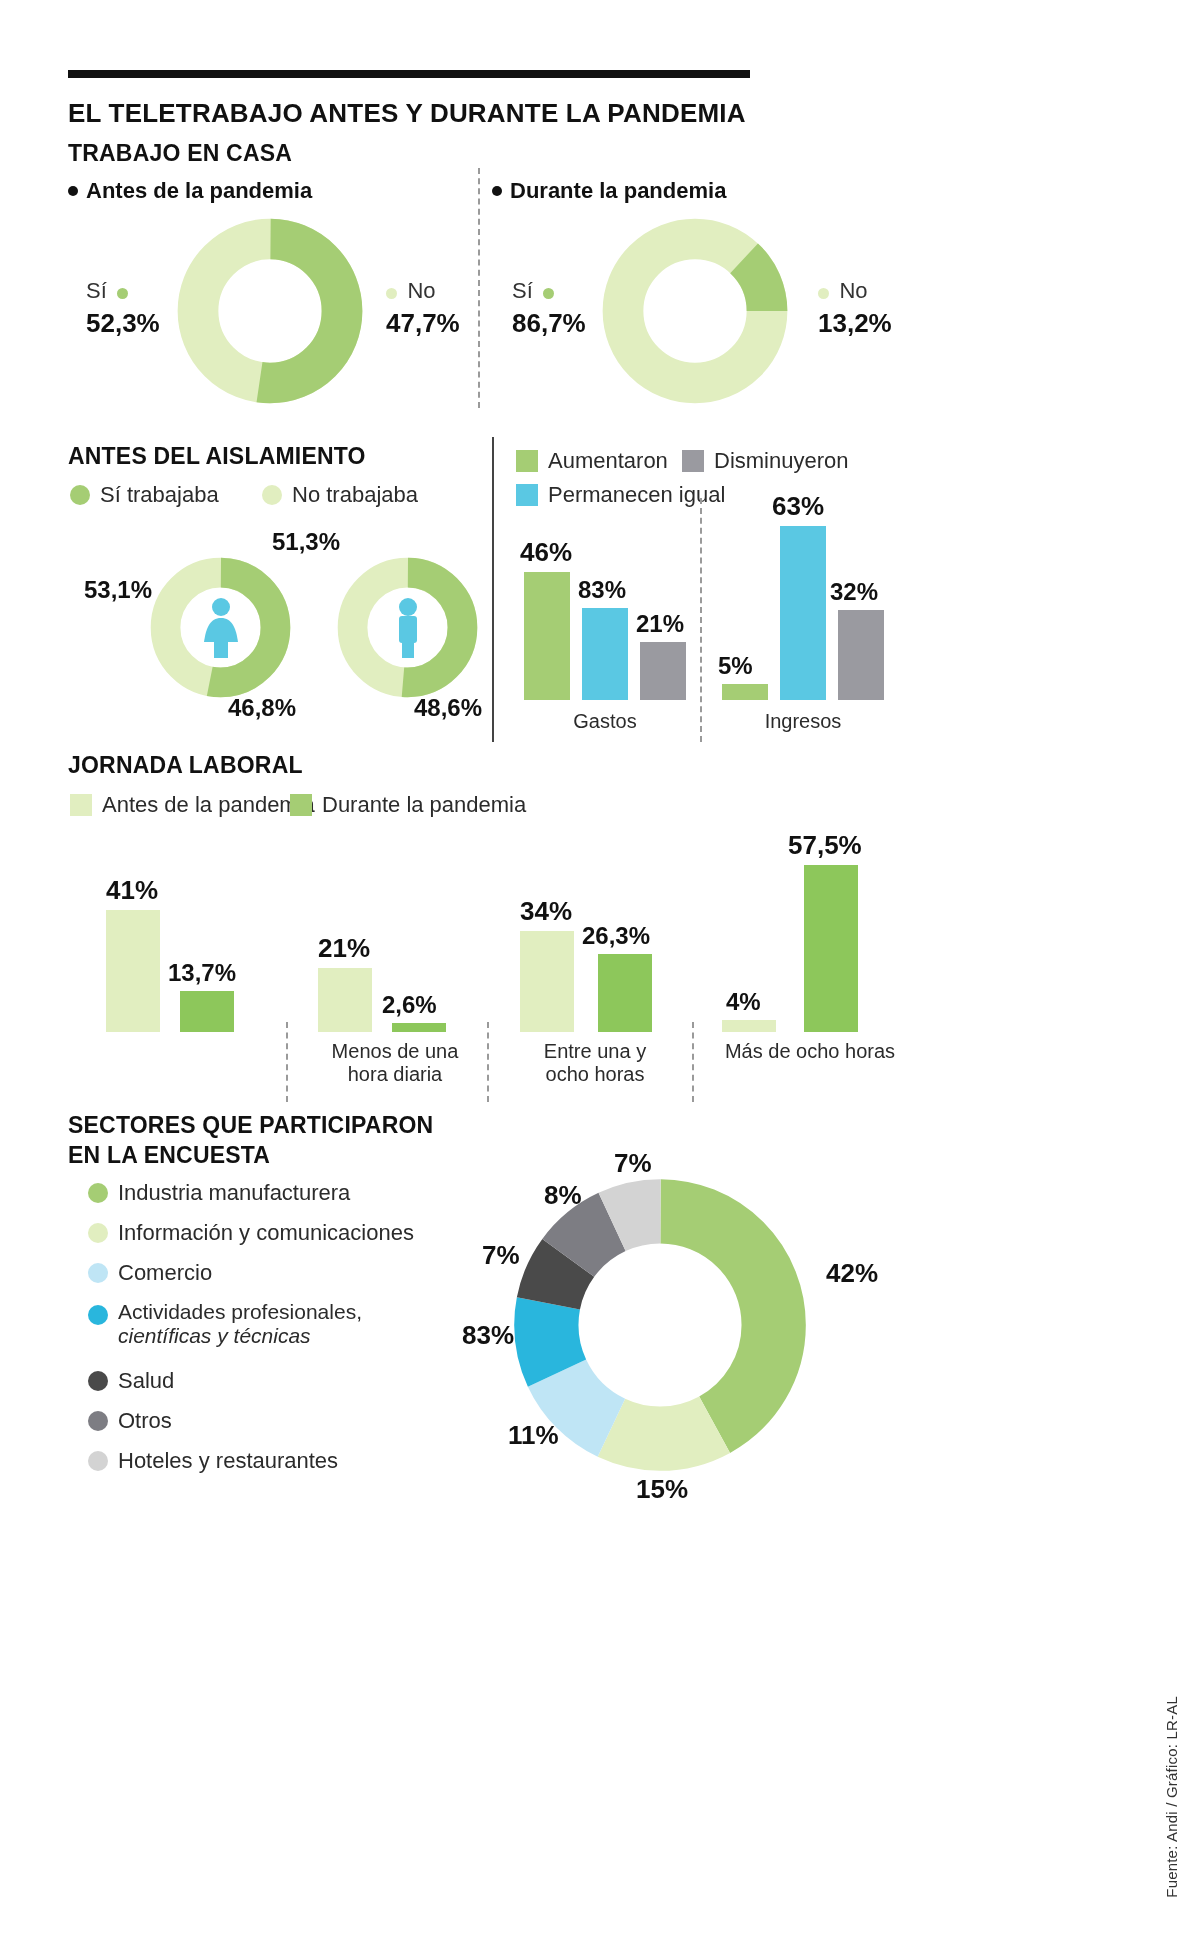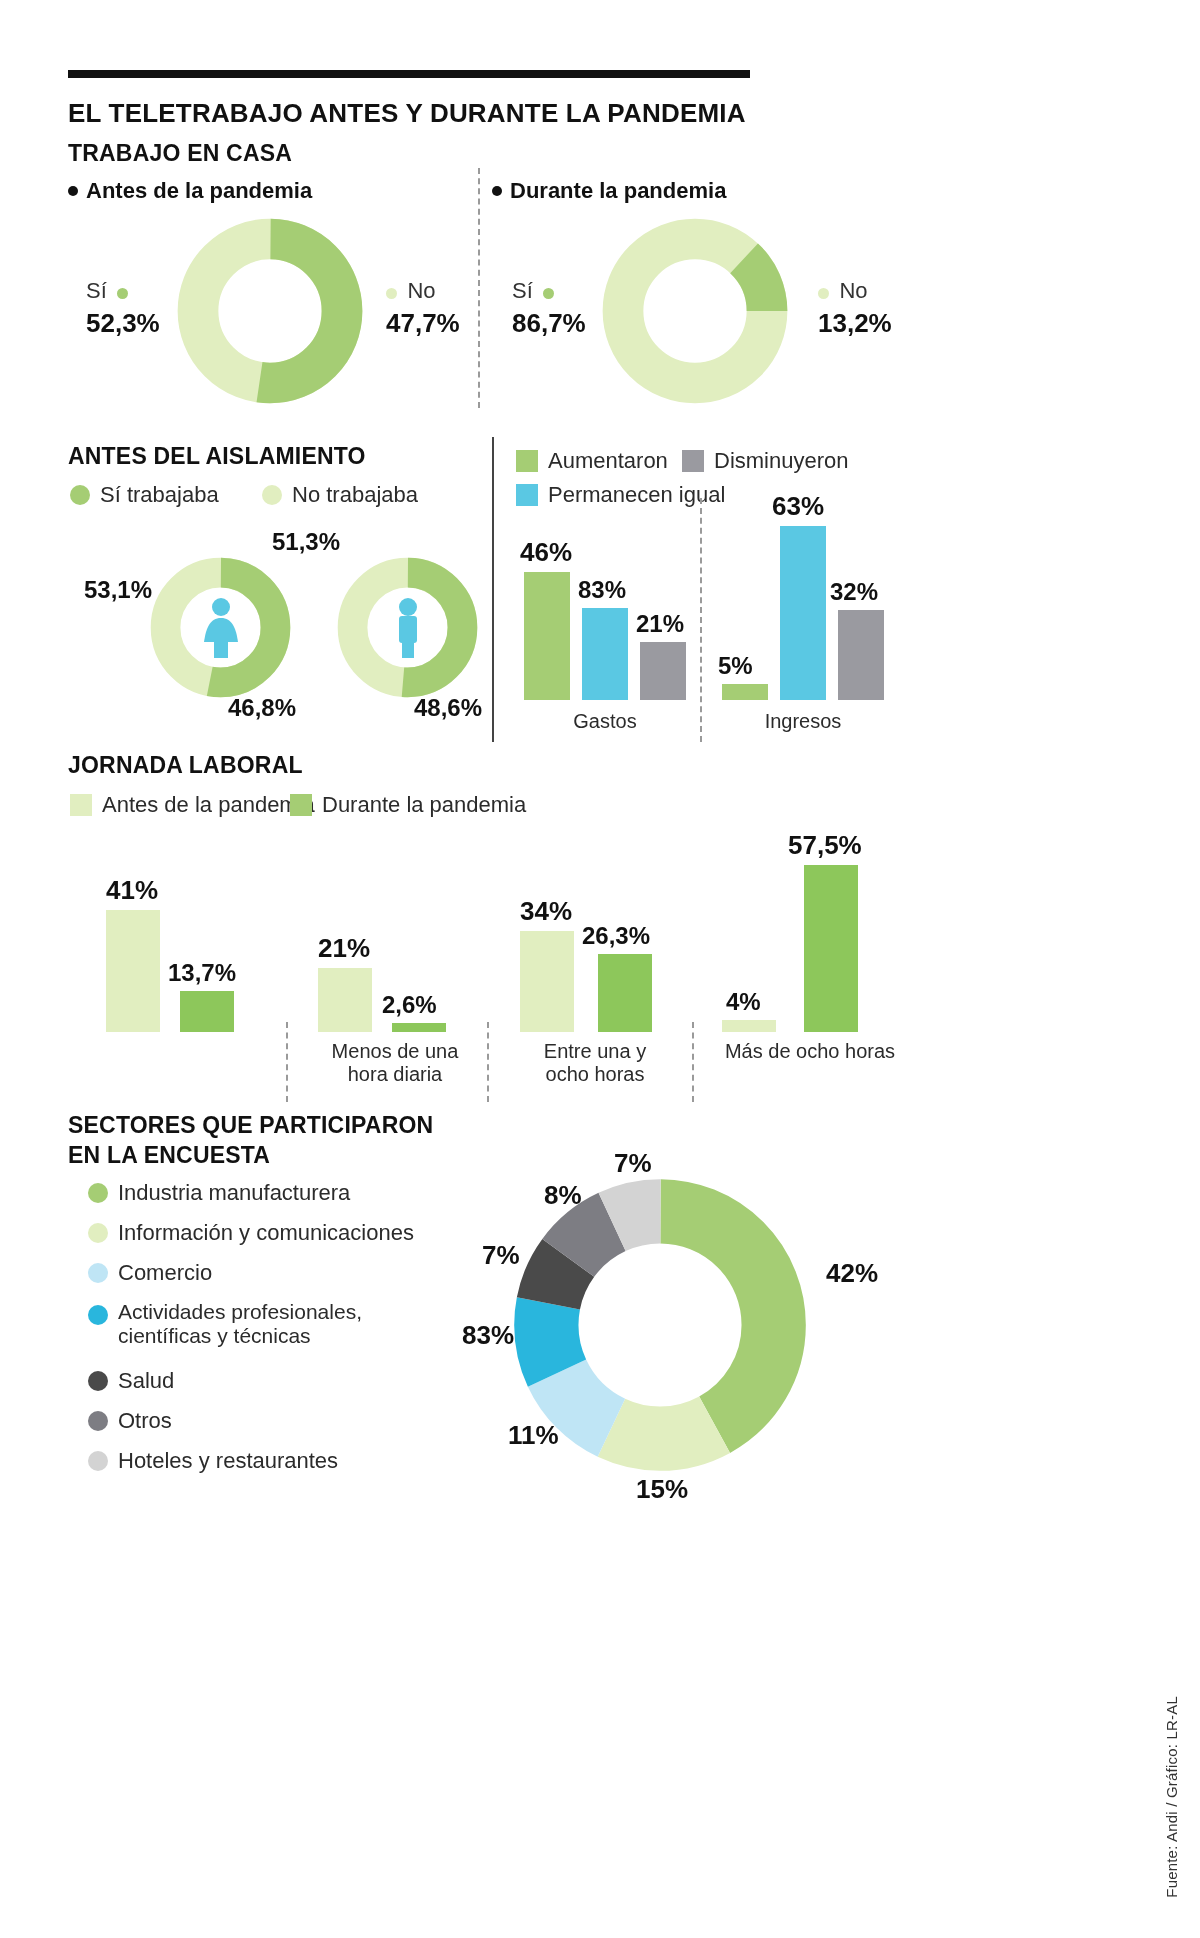--- a/index.html
+++ b/index.html
@@ -235,21 +235,21 @@
     <span class="txt">Información y comunicaciones</span>
   </div>
   <div class="abs legend-row" style="left:88px;top:1260px;">
     <span class="dot" style="width:20px;height:20px;background:#bfe5f5;"></span>
     <span class="txt">Comercio</span>
   </div>
   <div class="abs" style="left:88px;top:1300px;display:flex;align-items:flex-start;gap:10px;">
     <span class="dot" style="width:20px;height:20px;background:#29b6dd;margin-top:5px;"></span>
     <span>
       <span class="lab" style="display:block;">Actividades profesionales,</span>
-      <span class="lab" style="display:block;">científicas y técnicas</span>
+      <span class="lab" style="display:block;font-style:italic;">científicas y técnicas</span>
     </span>
   </div>
   <div class="abs legend-row" style="left:88px;top:1368px;">
     <span class="dot" style="width:20px;height:20px;background:#4a4a4a;"></span>
     <span class="txt">Salud</span>
   </div>
   <div class="abs legend-row" style="left:88px;top:1408px;">
     <span class="dot" style="width:20px;height:20px;background:#7d7d83;"></span>
     <span class="txt">Otros</span>
   </div>

